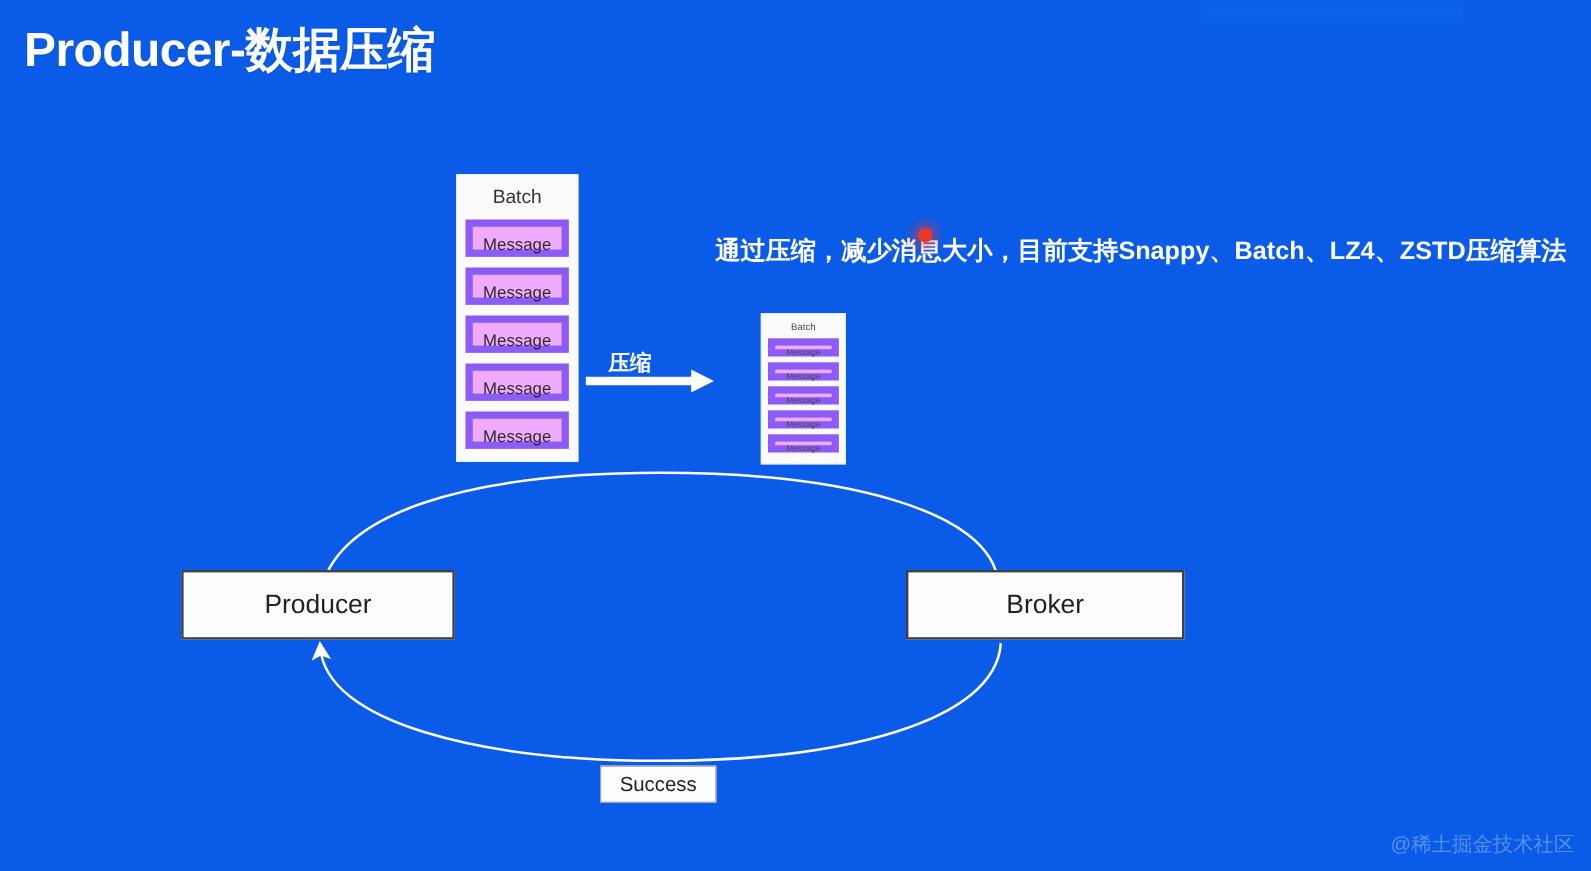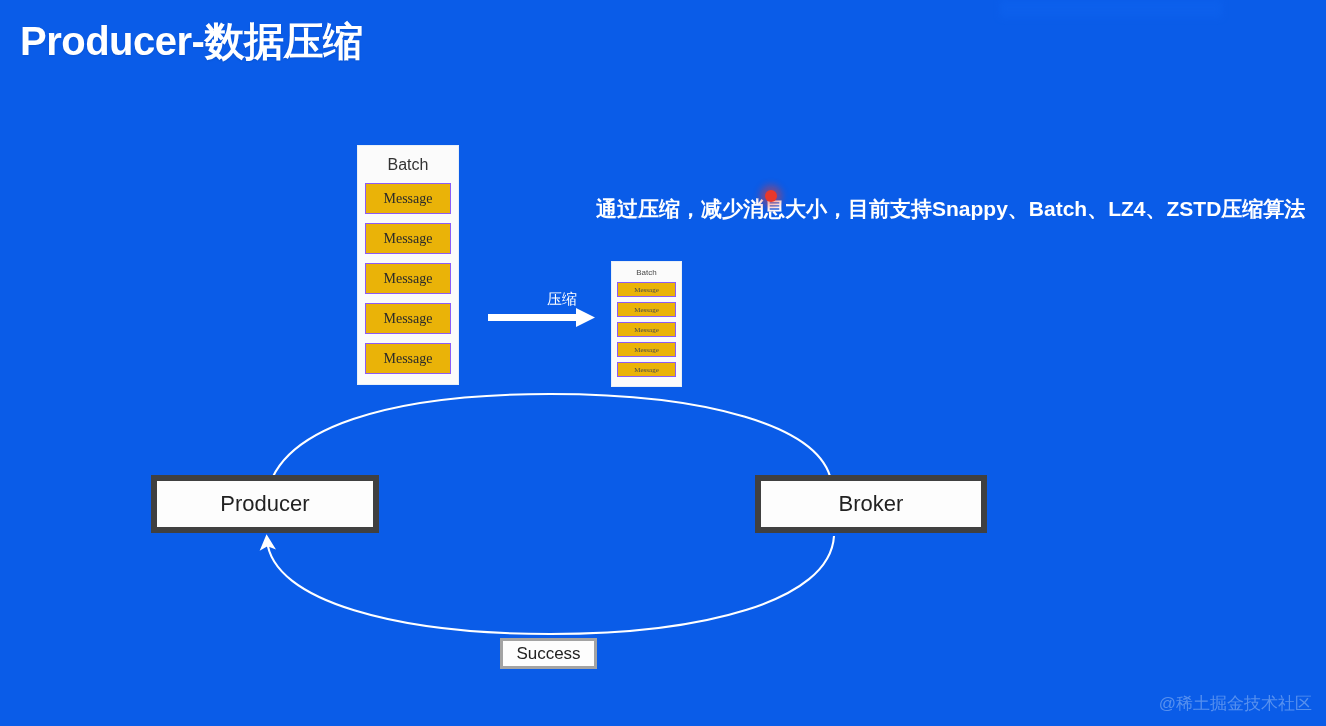--- a/index.html
+++ b/index.html
@@ -66,33 +66,34 @@
     background: #e8382b;
     box-shadow: 0 0 7px 5px rgba(232,56,43,0.45);
   }
 
   
   .batch-box {
     position: absolute;
     background: #fbfbfb;
     border: 1px solid #e9f0f7;
     box-sizing: border-box;
+    margin-left: 23px;
   }
   .batch-title {
     text-align: center;
     color: #333333;
     font-family: "Liberation Sans", "DejaVu Sans", sans-serif;
   }
   .msg-box {
-    background: #eab308;
-    border: 1px solid #8b5cf6;
+    background: #f0abfc;
+    border: 6px solid #8b5cf6;
     box-sizing: border-box;
     text-align: center;
     color: #2b2b2b;
-    font-family: Liberation Serif, serif;
+    font-family: Liberation Sans, sans-serif;
   }
 
   
   #batch-large {
     left: 357px;
     top: 145px;
     width: 102px;
     height: 240px;
     padding: 0 7px;
   }
@@ -131,38 +132,37 @@
     margin-bottom: 5px;
     color: #4a4a4a;
   }
 
   
   #compress-label {
     position: absolute;
     left: 507px;
     top: 290px;
     color: #ffffff;
-    font-size: 15px;
-    font-weight: normal;
-    white-space: nowrap;
-    margin-left: 40px;
+    font-size: 18px;
+    font-weight: bold;
+    white-space: nowrap;
   }
   #compress-arrow {
     position: absolute;
     left: 488px;
     top: 306px;
     width: 108px;
     height: 24px;
   }
 
   
   .node-box {
     position: absolute;
     background: #fdfdfd;
-    border: 6px solid #404040;
+    border: 2px solid #404040;
     box-sizing: border-box;
     display: flex;
     align-items: center;
     justify-content: center;
     color: #222222;
     font-size: 22px;
   }
   #node-producer {
     left: 151px;
     top: 475px;
@@ -175,21 +175,21 @@
     width: 232px;
     height: 58px;
     margin-left: 39px;
   }
   #node-success {
     left: 500px;
     top: 638px;
     width: 97px;
     height: 31px;
     font-size: 17px;
-    border: 3px solid #a3a3a3;
+    border: 1px solid #a3a3a3;
   }
 
   
   #flow-svg {
     position: absolute;
     left: 240px;
     top: 388px;
     width: 620px;
     height: 252px;
     overflow: visible;

